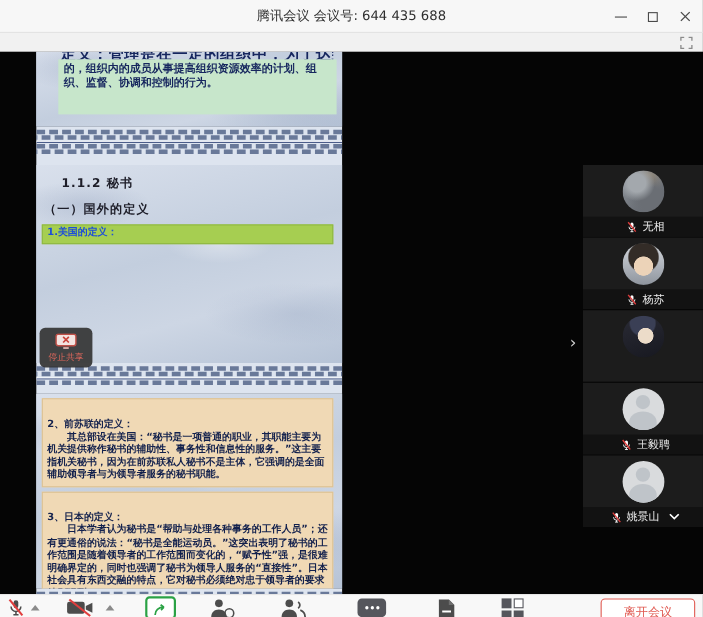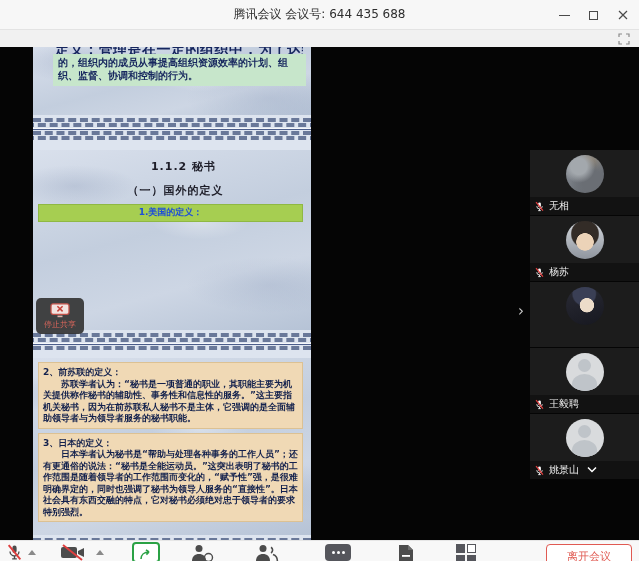--- a/index.html
+++ b/index.html
@@ -26,59 +26,59 @@
   .slide::before { content:""; position:absolute; inset:0;
     background:
       radial-gradient(ellipse 90px 30px at 15% 20%, rgba(90,110,150,.18), transparent 70%),
       radial-gradient(ellipse 120px 40px at 85% 75%, rgba(100,120,160,.15), transparent 70%),
       radial-gradient(ellipse 70px 25px at 60% 40%, rgba(255,255,255,.35), transparent 70%); }
   .slide > * { position:relative; z-index:1; }
 
   .slide-1 { height:68px; }
   .clip-line { height:7px; overflow:hidden; margin:0 8px 0 22px; }
   .clip-line span { display:block; margin-top:-6px; font-size:14px; font-weight:bold; color:#16265e; letter-spacing:.5px; white-space:nowrap; }
-  .mint-box { margin:0 5px 0 20px; background:#c7e6cb; padding:2px 5px 4px 5px;
+  .mint-box { margin:0 5px 0 20px; background:#c7e6cb; padding:2px 5px 22px 5px;
     font-size:10px; line-height:13px; font-weight:bold; color:#16265e; }
 
   .divider-1 { height:35px; } .divider-2 { height:28px; } .divider-3 { height:9px; }
   .brick { background:#dde4ef; overflow:hidden; padding-top:2px; }
   .dash { height:0; border-top:4px dashed #5d6d90; margin:1px 0; opacity:.9; }
   .dash.off { margin-left:-7px; margin-right:-7px; }
   .brick .wline { height:2px; background:#f6f8fb; border-bottom:1px solid #4b5d8a; margin:1px 0; }
 
-  .slide-2 { height:180px;text-align:center; }
+  .slide-2 { height:180px; }
   .s2-title { font-size:11px; font-weight:bold; color:#1d1d28; margin:9px 0 0 23px; letter-spacing:1px; }
   .s2-sub { font-size:11px; font-weight:bold; color:#1d1d28; margin:9px 0 0 7px; letter-spacing:1px; }
   .green-box { margin:6px 8px 0 5px; background:#a6ce51; border:1px solid #8fb843; padding:2px 4px 3px 4px;
     color:#1d4ed8; font-weight:bold; }
   .green-box .bh { font-size:9px; line-height:11px; }
   .green-box .bb { font-size:9px; line-height:11.3px; }
 
   .slide-3 { height:177px; }
-  .tan-box { margin:4px 8px 0 5px; background:#f0d9b5; border:1px solid #dcc193; padding:4px 4px 3px 4px;
+  .tan-box { margin:4px 8px 0 5px; background:#f0d9b5; border:1px solid #dcc193; padding:18px 4px 3px 4px;
     color:#13214d; font-weight:bold; }
   .tan-box .bh { font-size:9px; line-height:11.5px; }
   .tan-box .bb { font-size:9px; line-height:11.5px; }
 
   
   .stop-share { position:absolute; left:36px; top:298px; width:48px; height:36px; background:rgba(52,52,52,.92);
     border-radius:5px; display:flex; flex-direction:column; align-items:center; justify-content:center;
     z-index:10; cursor:pointer; }
   .ss-label { font-size:8px; color:#e0685c; margin-top:1px; }
 
   
   .collapse-chevron { position:absolute; left:512px; top:300px; width:18px; height:22px; color:#cfcfcf;
     font-size:15px; display:flex; align-items:center; justify-content:center; z-index:8; cursor:pointer; }
 
   
   .participants { position:absolute; left:530px; top:150px; width:109px; z-index:6; }
   .tile { width:109px; height:65px; margin-bottom:1px; background:#1c1c1c; cursor:pointer; }
   .vid { height:47px; display:flex; align-items:center; justify-content:center; }
   .avatar { width:38px; height:38px; border-radius:50%; overflow:hidden; position:relative; }
-  .namebar { height:18px; background:#121212; display:flex; align-items:center; padding-left:4px; gap:4px; }
+  .namebar { height:18px; background:#121212; display:flex; align-items:center; padding-left:4px; gap:4px;justify-content:center; }
   .pname { font-size:10px; color:#ececec; white-space:nowrap; }
   .exp-chev { margin-left:3px; display:flex; align-items:center; }
 
   .av-0 { background:
       radial-gradient(circle at 34% 30%, #a3a8ad 0 22%, transparent 45%),
       radial-gradient(circle at 70% 68%, #6a6e74 0 28%, transparent 60%),
       radial-gradient(circle at 60% 25%, #8f8678 0 15%, transparent 40%),
       linear-gradient(140deg,#91969d,#5a5f66); }
   .av-1 { background:
       radial-gradient(circle at 50% 55%, #ecd3b8 0 30%, transparent 32%),
@@ -170,21 +170,21 @@
   <div class="brick divider-2">
     <div class="dash"></div>
       <div class="dash off"></div>
       <div class="wline"></div>
       <div class="dash"></div>
   </div>
 
   <div class="slide slide-3">
     <div class="tan-box">
       <div class="bh">2、前苏联的定义：</div>
-      <div class="bb">　　苏联学者认为：“秘书是一项普通的职业，其职能主要为机关提供称作秘书的辅助性、事务性和信息性的服务。”这主要指机关秘书，因为在前苏联私人秘书不是主体，它强调的是全面辅助领导者与为领导者服务的秘书职能。</div>
+      <div class="bb">　　其总部设在美国：“秘书是一项普通的职业，其职能主要为机关提供称作秘书的辅助性、事务性和信息性的服务。”这主要指机关秘书，因为在前苏联私人秘书不是主体，它强调的是全面辅助领导者与为领导者服务的秘书职能。</div>
     </div>
     <div class="tan-box">
       <div class="bh">3、日本的定义：</div>
       <div class="bb">　　日本学者认为秘书是“帮助与处理各种事务的工作人员”；还有更通俗的说法：“秘书是全能运动员。”这突出表明了秘书的工作范围是随着领导者的工作范围而变化的，“赋予性”强，是很难明确界定的，同时也强调了秘书为领导人服务的“直接性”。日本社会具有东西交融的特点，它对秘书必须绝对忠于领导者的要求特别强烈。</div>
     </div>
   </div>
 
   <div class="brick divider-3">
     <div class="dash"></div>
       <div class="dash off"></div>

